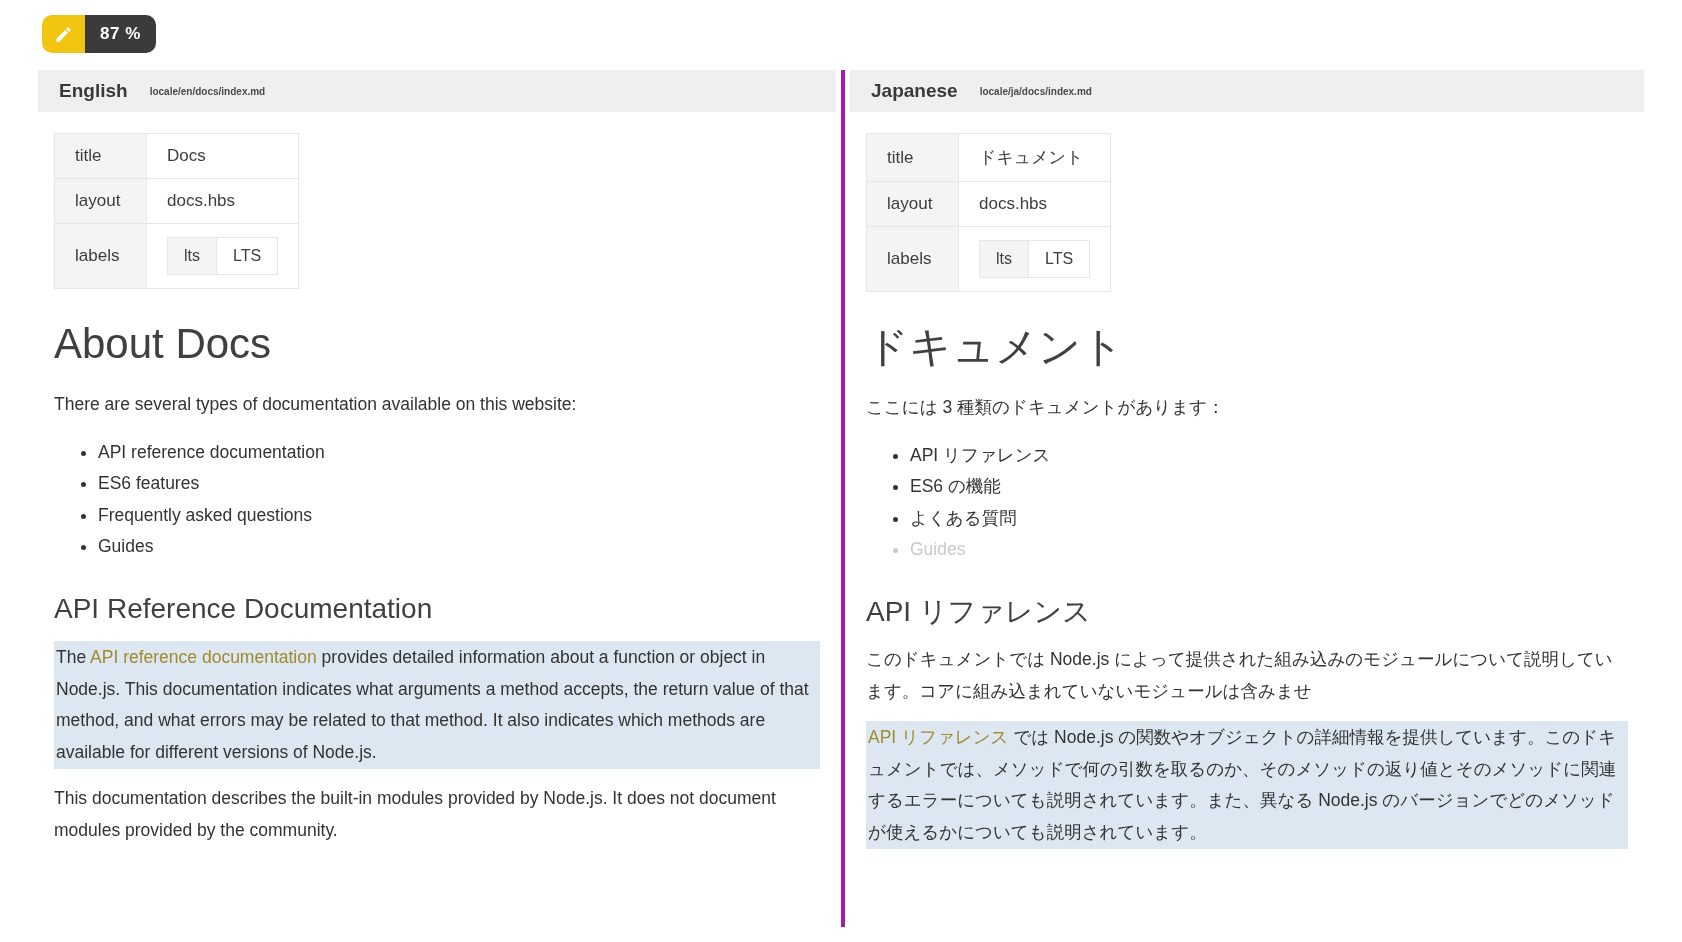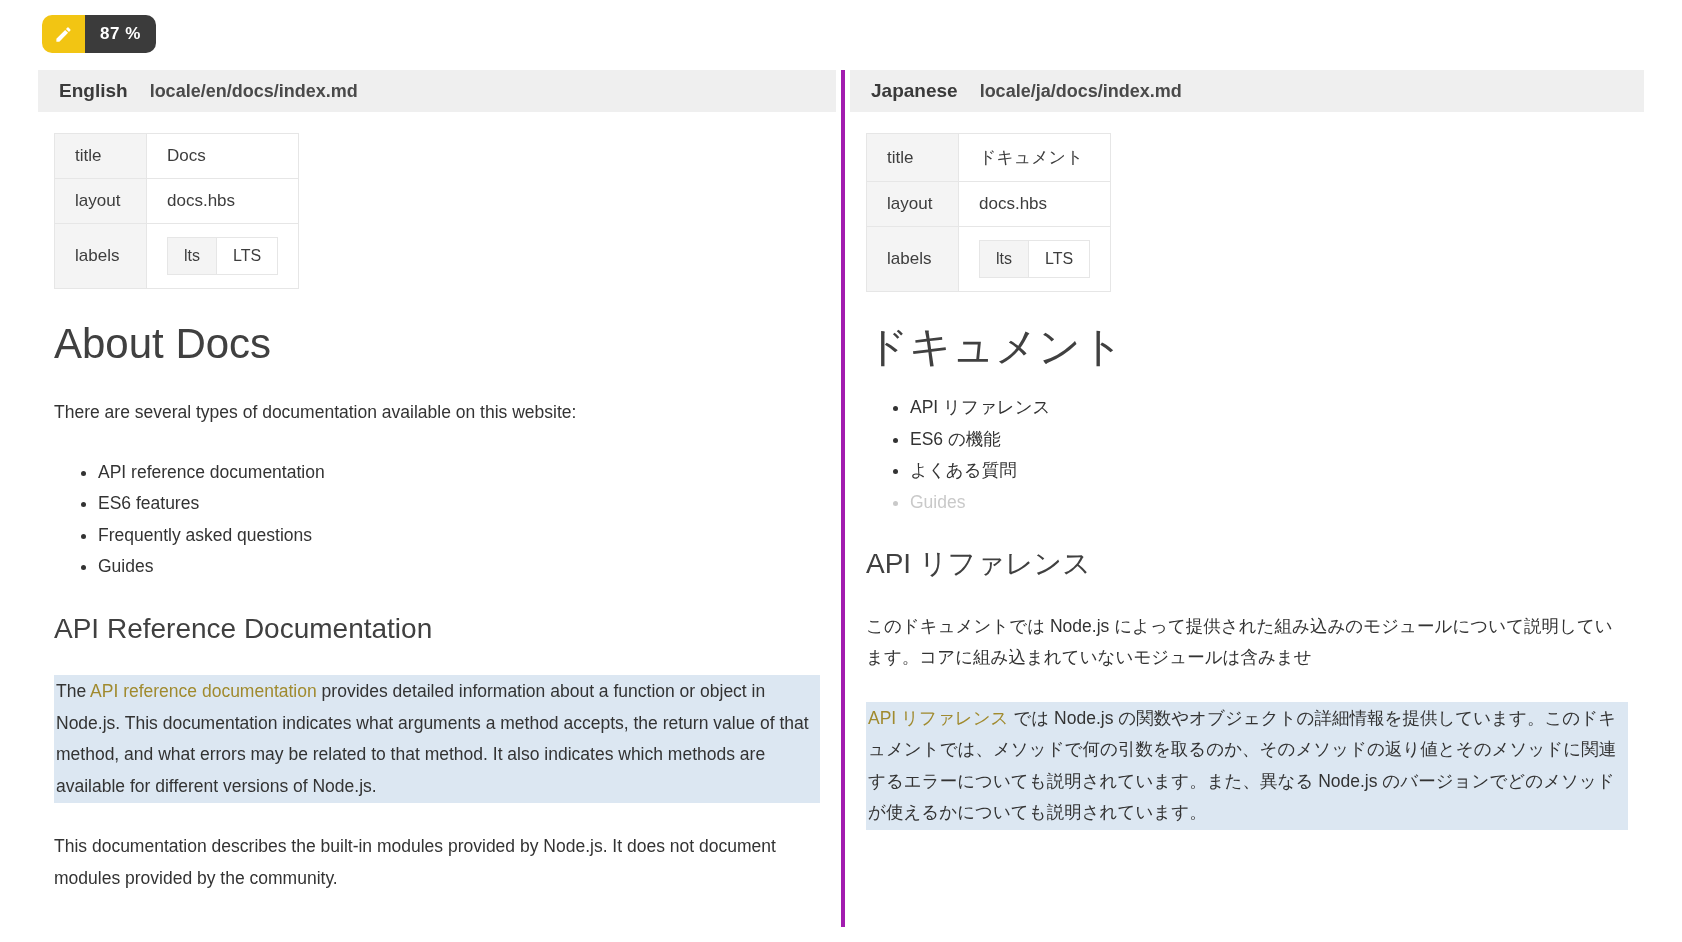--- a/index.html
+++ b/index.html
@@ -31,21 +31,21 @@
   .columns { display: flex; margin: 0 38px; min-height: 857px; }
   .col { width: 50%; }
   .col-left  { padding-right: 5px; }
   .col-right { border-left: 4px solid #a21caf; padding-left: 5px; }
 
   .col-header {
     background: #efefef; height: 42px;
     display: flex; align-items: center; gap: 22px; padding: 0 21px;
   }
   .lang { font-size: 19px; font-weight: 700; color: #3a3a3a; }
-  .path { font-size: 18px; font-weight: 600; color: #4a4a4a; }
+  .path { font-size: 10px; font-weight: 600; color: #4a4a4a; }
 
   .col-body { padding: 21px 16px 0 16px; }
 
   
   table.meta { border-collapse: collapse; margin-bottom: 27px; }
   table.meta > tbody > tr > td {
     border: 1px solid #e6e6e6; font-size: 17px; color: #3d3d3d;
     padding: 12px 20px; background: #ffffff; vertical-align: middle;
   }
   table.meta > tbody > tr > td.key { background: #f4f4f4; min-width: 92px; }
@@ -60,21 +60,21 @@
   
   h1.doc-h1 {
     font-size: 42px; font-weight: 400; color: #404040;
     margin: 30px 0 20px 0; line-height: 1.2;
   }
   h2.doc-h2 {
     font-size: 28px; font-weight: 400; color: #404040;
     margin: 28px 0 10px 0; line-height: 1.3;
   }
   p.doc-p {
-    font-size: 17.5px; line-height: 1.8; color: #333333; margin: 28px 0;
+    font-size: 17.5px; line-height: 1.8; color: #333333; margin: 14px 0;
   }
   ul.doc-list { margin: 16px 0 24px 0; padding-left: 44px; }
   ul.doc-list li { font-size: 17.5px; line-height: 1.8; color: #333333; }
   ul.doc-list li.muted { color: #c9c9c9; }
 
   p.highlight { background: #dce7f2; padding: 1px 2px; }
   a.doc-link { color: #a08a2e; text-decoration: none; cursor: pointer; }
 </style>
 </head>
 <body>
@@ -170,20 +170,21 @@
                     <td>LTS</td>
                   </tr>
                 </tbody>
               </table>
             </td>
           </tr>
         </tbody>
       </table>
 
       <h1 class="doc-h1">ドキュメント</h1>
+      <p class="doc-p">ここには 3 種類のドキュメントがあります：</p>
 
       <ul class="doc-list">
         <li>API リファレンス</li>
         <li>ES6 の機能</li>
         <li>よくある質問</li>
         <li class="muted">Guides</li>
       </ul>
 
       <h2 class="doc-h2">API リファレンス</h2>
 

